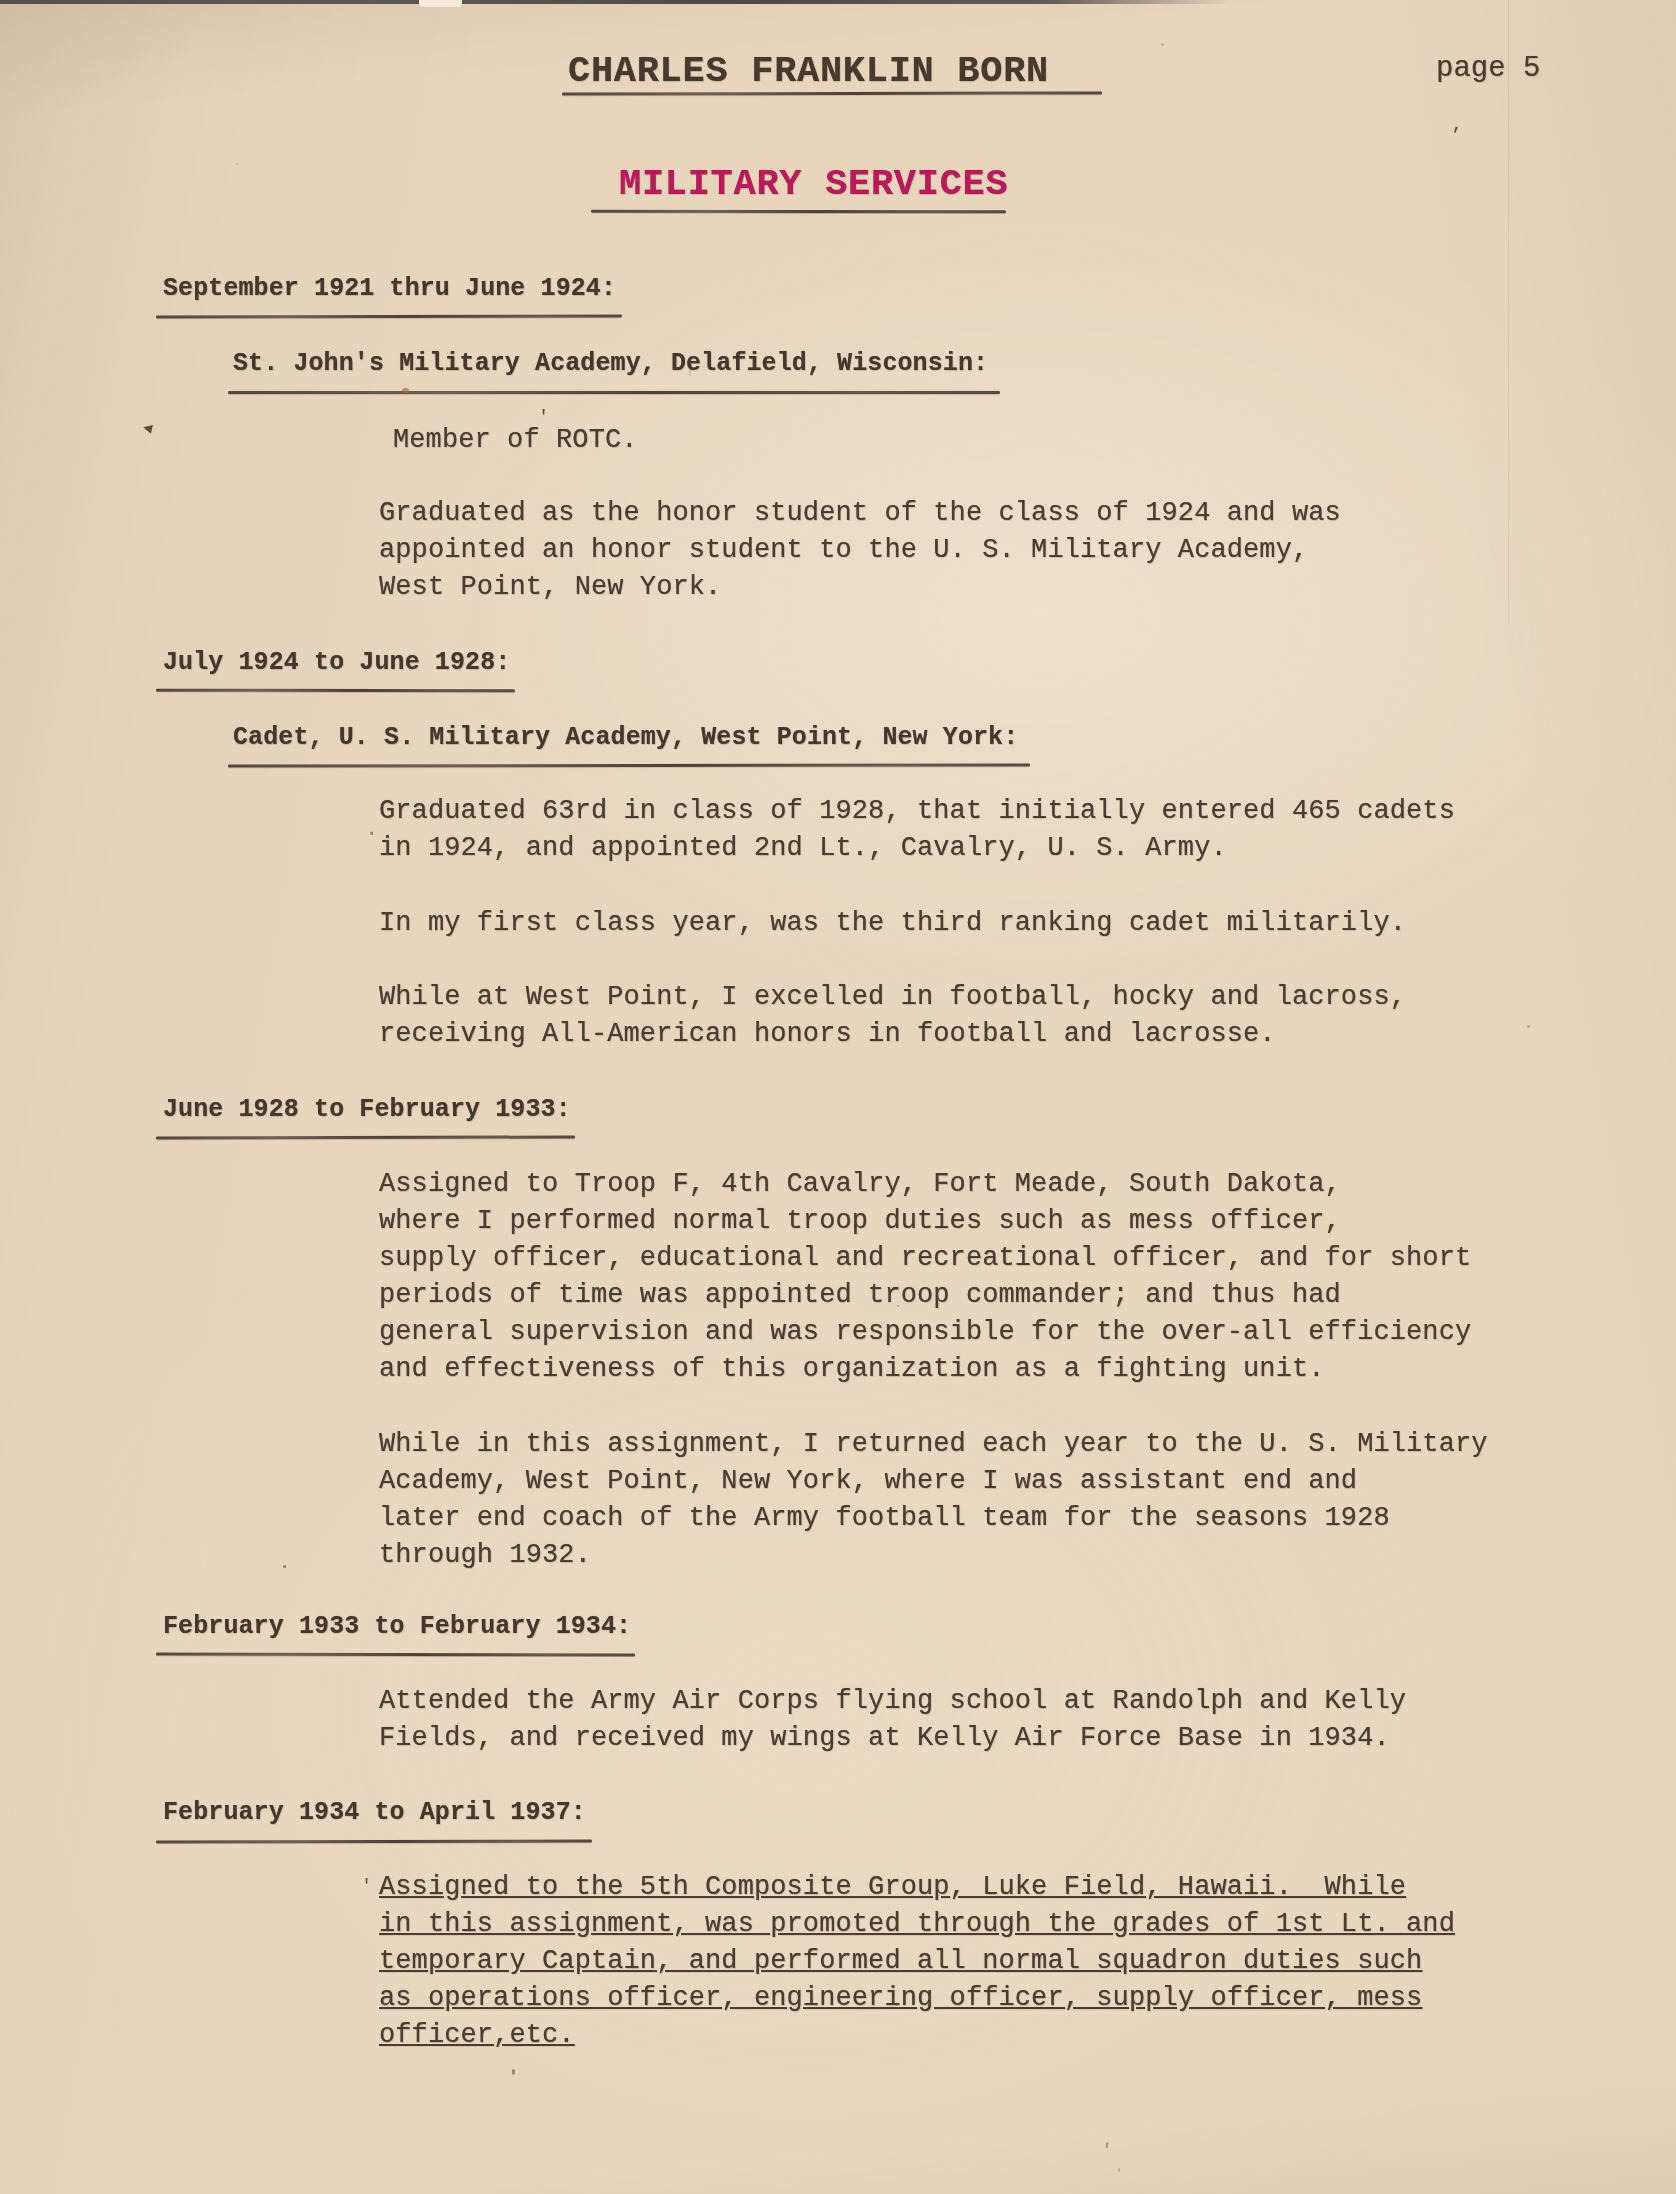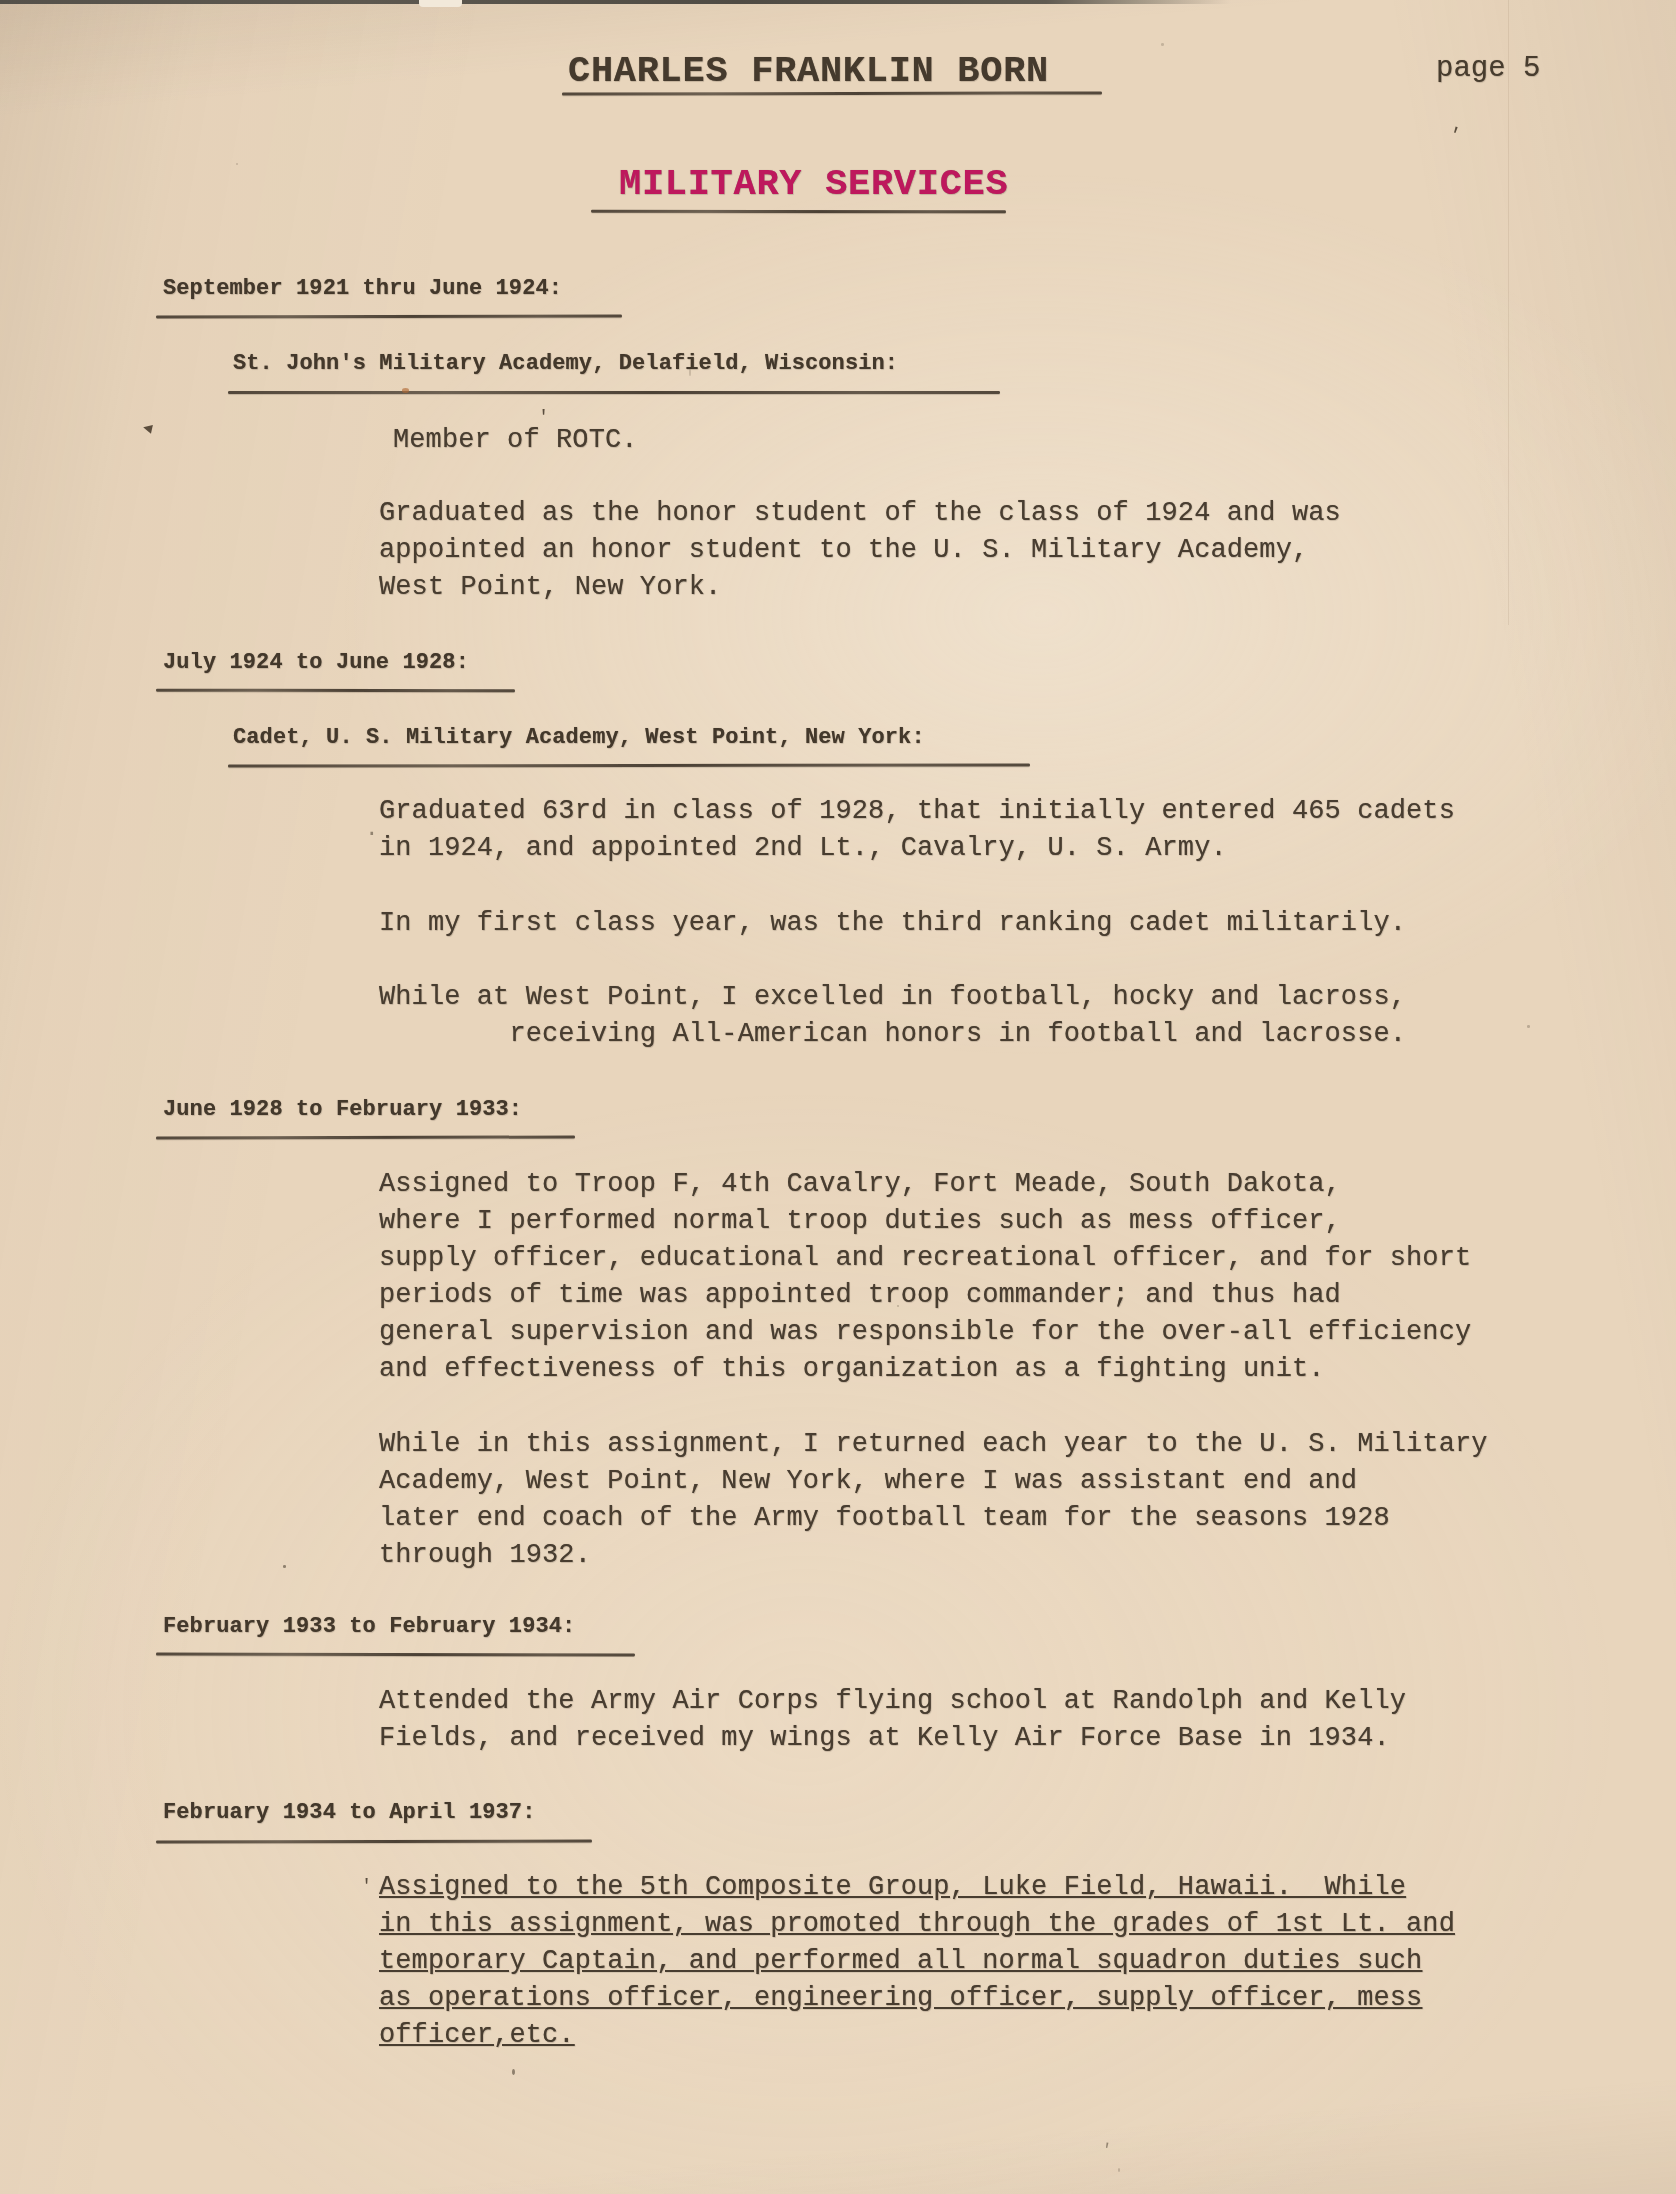--- a/index.html
+++ b/index.html
@@ -14,21 +14,21 @@
       linear-gradient(175deg, rgba(120,100,80,0.12), transparent 5%, transparent 95%, rgba(120,100,80,0.09));
     font-family:"Liberation Mono", monospace;
   }
   .page{position:absolute;inset:0;}
   .txt{
     position:absolute;white-space:pre;color:#483d30;
     font-family:"Liberation Mono", monospace;
     text-shadow:0 0 0.7px rgba(72,61,48,0.55), 0.7px 0.7px 0.7px rgba(72,61,48,0.18);
   }
   .body{font-size:27px;line-height:37px;font-weight:400;letter-spacing:0.1px;}
-  .datehead,.subhead{font-size:22px;line-height:37px;font-weight:700;color:#43382b;letter-spacing:0.1px;}
+  .datehead,.subhead{font-size:25px;line-height:37px;font-weight:700;color:#43382b;letter-spacing:0.1px;}
   .title{font-size:37px;line-height:40px;font-weight:700;color:#453a2d;letter-spacing:0.7px;}
   .doctitle{font-size:37px;line-height:40px;font-weight:700;color:#be185d;letter-spacing:0.7px;}
   .pagelabel{font-size:29px;line-height:37px;font-weight:400;color:#473c2e;}
   .rule{
     position:absolute;height:2.7px;border-radius:1.3px;
     background:linear-gradient(90deg, rgba(62,52,41,0.88), rgba(62,52,41,0.72) 28%, rgba(62,52,41,0.92) 55%, rgba(62,52,41,0.78) 82%, rgba(62,52,41,0.88));
     box-shadow:0 0.7px 0.7px rgba(62,52,41,0.25);
   }
   .rule.thick{height:3.3px;}
   .top-edge{position:absolute;top:0;left:0;width:1231px;height:4px;background:linear-gradient(90deg,#55514a,#5d584f 30%,#4f4b44 60%,#605b51 85%,rgba(96,91,81,0));border-radius:0 0 2px 0;}
@@ -80,21 +80,21 @@
 
   <div class="txt subhead" style="left:233px;top:719px;">Cadet, U. S. Military Academy, West Point, New York:</div>
   <div class="rule" style="left:228px;top:764px;width:802px;transform:rotate(-0.08deg);"></div>
 
   <span class="stray" style="left:365px;top:816px;font-size:22.6px;opacity:0.6;">.</span>
   <div class="txt body" style="left:379px;top:793px;">Graduated 63rd in class of 1928, that initially entered 465 cadets
 in 1924, and appointed 2nd Lt., Cavalry, U. S. Army.</div>
 
   <div class="txt body" style="left:379px;top:905px;">In my first class year, was the third ranking cadet militarily.</div>
 
-  <div class="txt body" style="left:379px;top:979px;text-align:right;">While at West Point, I excelled in football, hocky and lacross,
+  <div class="txt body" style="left:379px;top:979px;">While at West Point, I excelled in football, hocky and lacross,
 receiving All-American honors in football and lacrosse.</div>
 
   <div class="txt datehead" style="left:163px;top:1091px;">June 1928 to February 1933:</div>
   <div class="rule" style="left:156px;top:1136px;width:419px;transform:rotate(-0.15deg);"></div>
 
   <div class="txt body" style="left:379px;top:1166px;">Assigned to Troop F, 4th Cavalry, Fort Meade, South Dakota,
 where I performed normal troop duties such as mess officer,
 supply officer, educational and recreational officer, and for short
 periods of time was appointed troop commander; and thus had
 general supervision and was responsible for the over-all efficiency

